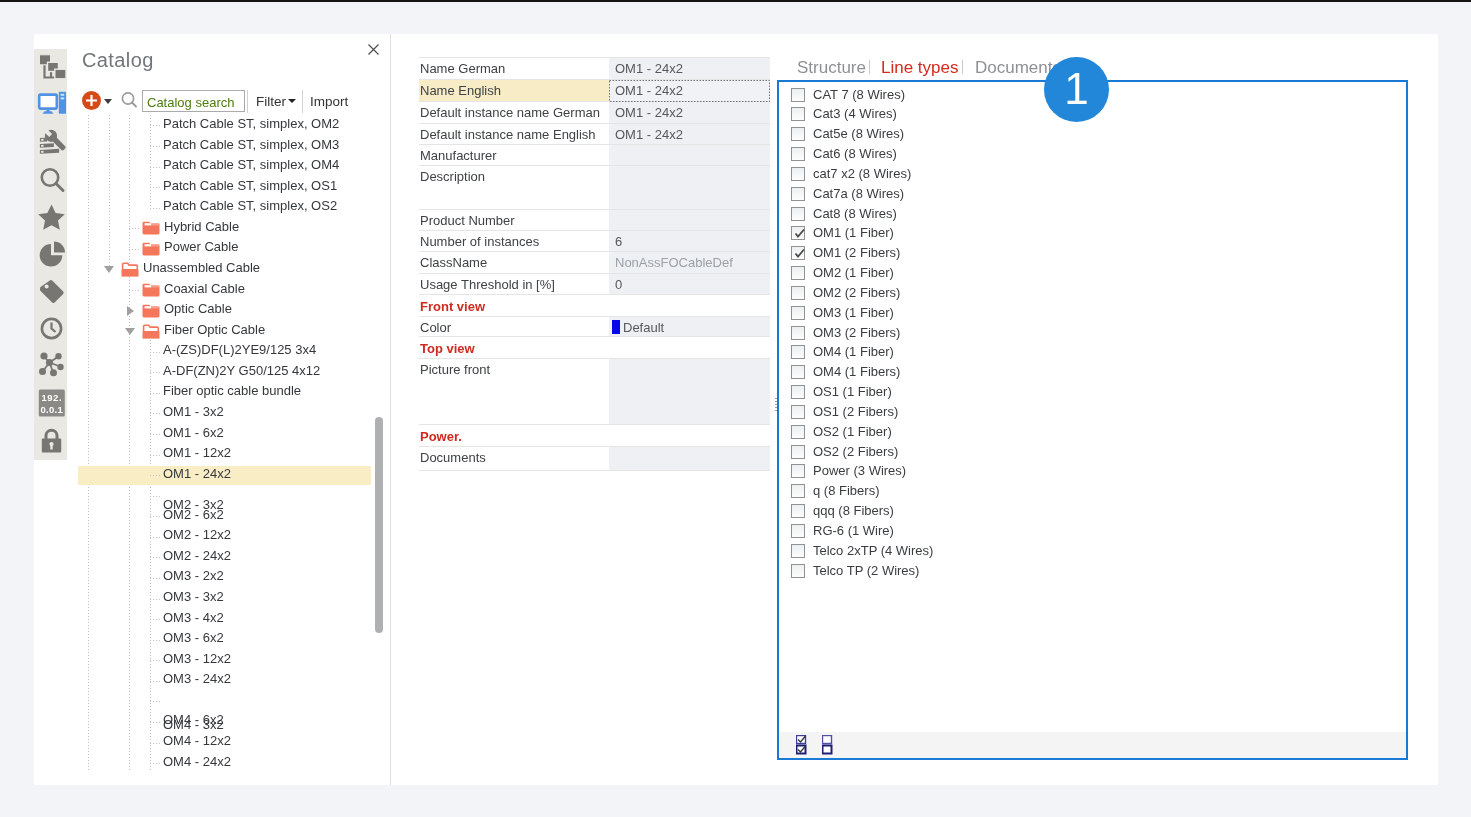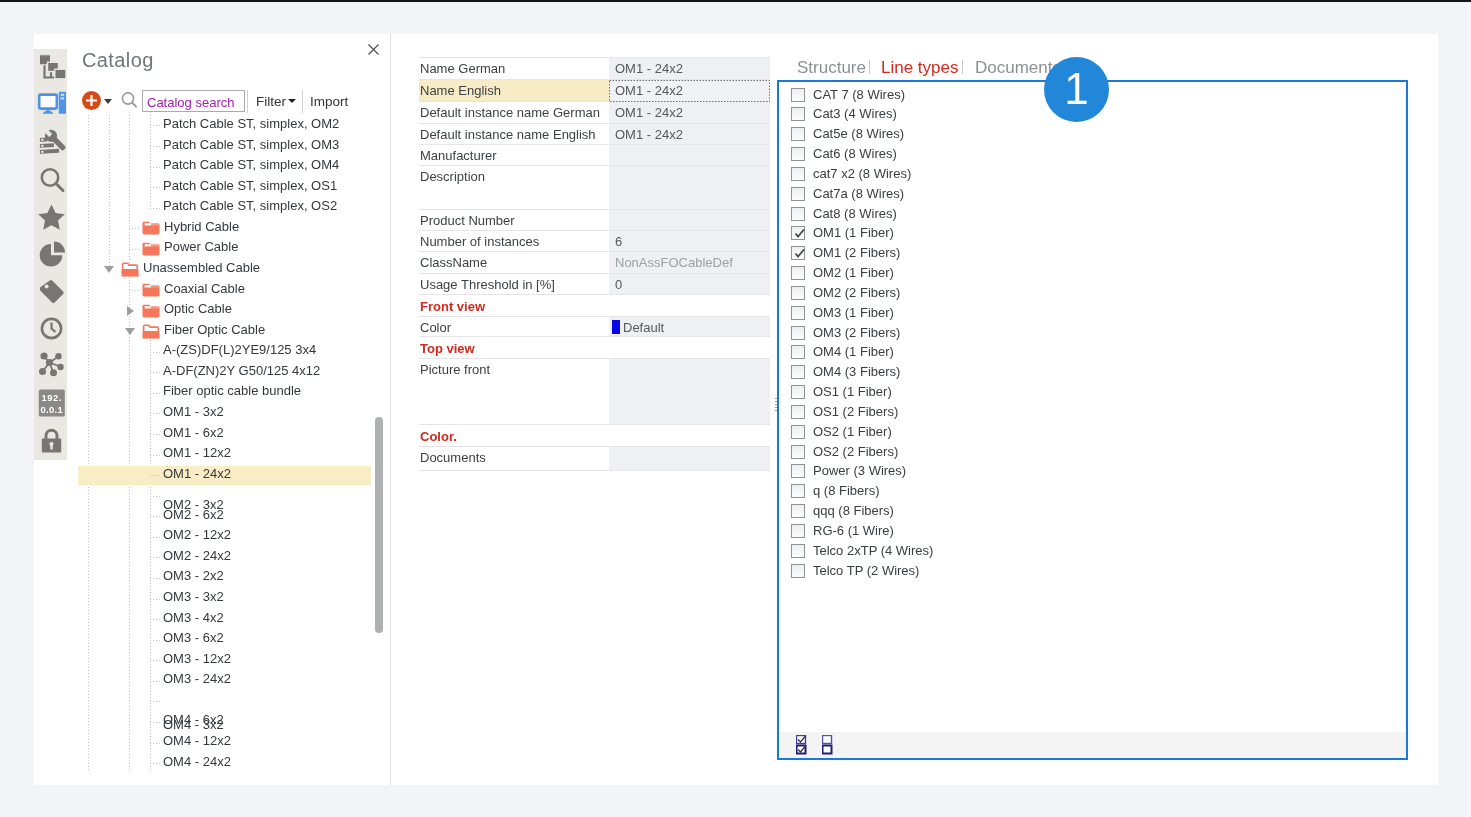--- a/index.html
+++ b/index.html
@@ -10,21 +10,21 @@
 #sidebar{left:34px;top:49px;width:33px;height:411px;background:#e9e8e3}
 .sic{position:absolute;left:37px;width:29px;height:29px}
 #vdiv{left:390px;top:34px;width:1px;height:751px;background:#dddfe2}
 #title{left:82px;top:49px;font-size:20px;color:#71767a;letter-spacing:0.4px}
 #closex{left:367px;top:43px;width:13px;height:13px}
 
 #plus{left:82px;top:91px;width:19px;height:19px;border-radius:50%;background:#d64a17}
 #plus svg{position:absolute;left:0;top:0}
 #plusarr{left:104px;top:99px;width:0;height:0;border-left:4px solid transparent;border-right:4px solid transparent;border-top:5px solid #3c3c3c}
 #searchbox{left:142px;top:90px;width:103px;height:22px;border:1px solid #ababab;background:#fff}
-#searchph{left:147px;top:95px;font-size:13px;color:#a21caf}
+#searchph{left:147px;top:95px;font-size:13px;color:#4d7c0f}
 .tsep{top:90px;width:1px;height:23px;background:#d2d2d2}
 .tbtxt{top:94px;font-size:13.5px;color:#333}
 #filtarr{left:288px;top:99px;width:0;height:0;border-left:4px solid transparent;border-right:4px solid transparent;border-top:4.5px solid #222}
 
 .guide{position:absolute;width:1px;background:repeating-linear-gradient(180deg,#c0c0c0 0,#c0c0c0 1px,transparent 1px,transparent 3px)}
 .hconn{position:absolute;height:1px;background:repeating-linear-gradient(90deg,#c0c0c0 0,#c0c0c0 1px,transparent 1px,transparent 3px)}
 .trow{position:absolute;font-size:13px;color:#34383c;white-space:nowrap}
 .texp{position:absolute;width:0;height:0}
 #hilite{left:78px;top:466px;width:293px;height:19px;background:#f9edc6}
 #sbthumb{left:375px;top:417px;width:8px;height:216px;background:#aeb0b2;border-radius:4px}
@@ -310,21 +310,21 @@
     </div>
   </div>
 <div class="prow" style="top:337.0px;height:21.5px">
     <div class="pcat">Top view</div>
   </div>
 <div class="prow" style="top:358.5px;height:66.5px">
     <div class="plab">Picture front</div>
     <div class="pval"></div>
   </div>
 <div class="prow" style="top:425.0px;height:22.0px">
-    <div class="pcat">Color.</div>
+    <div class="pcat">Power.</div>
   </div>
 <div class="prow" style="top:447.0px;height:23.5px">
     <div class="plab">Documents</div>
     <div class="pval"></div>
   </div>
 <div class="abs" style="left:774.5px;top:398px;width:2px;height:15px;background:repeating-linear-gradient(#9aa4ad 0,#9aa4ad 1.5px,transparent 1.5px,transparent 3px)"></div>
 <div class="tab" style="left:797px;color:#8e9194">Structure</div>
 <div class="tabsep" style="left:869px"></div>
 <div class="tab" style="left:881px;color:#d52b1d">Line types</div>
 <div class="tabsep" style="left:962px"></div>
@@ -393,21 +393,21 @@
 <div class="crow" style="top:323.6px">
     <div class="cbx"></div>
     <div class="clab">OM3 (2 Fibers)</div>
   </div>
 <div class="crow" style="top:343.4px">
     <div class="cbx"></div>
     <div class="clab">OM4 (1 Fiber)</div>
   </div>
 <div class="crow" style="top:363.2px">
     <div class="cbx"></div>
-    <div class="clab">OM4 (3 Fibers)</div>
+    <div class="clab">OM4 (1 Fibers)</div>
   </div>
 <div class="crow" style="top:383.0px">
     <div class="cbx"></div>
     <div class="clab">OS1 (1 Fiber)</div>
   </div>
 <div class="crow" style="top:402.9px">
     <div class="cbx"></div>
     <div class="clab">OS1 (2 Fibers)</div>
   </div>
 <div class="crow" style="top:422.7px">

